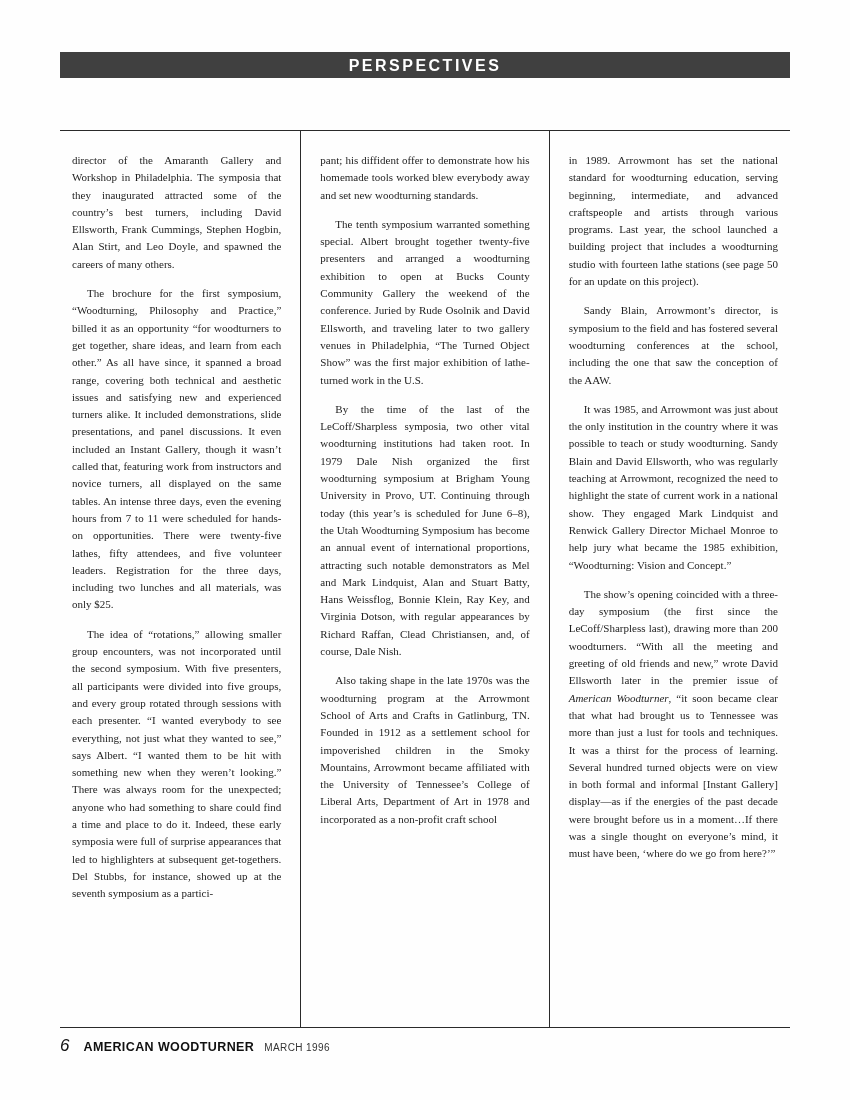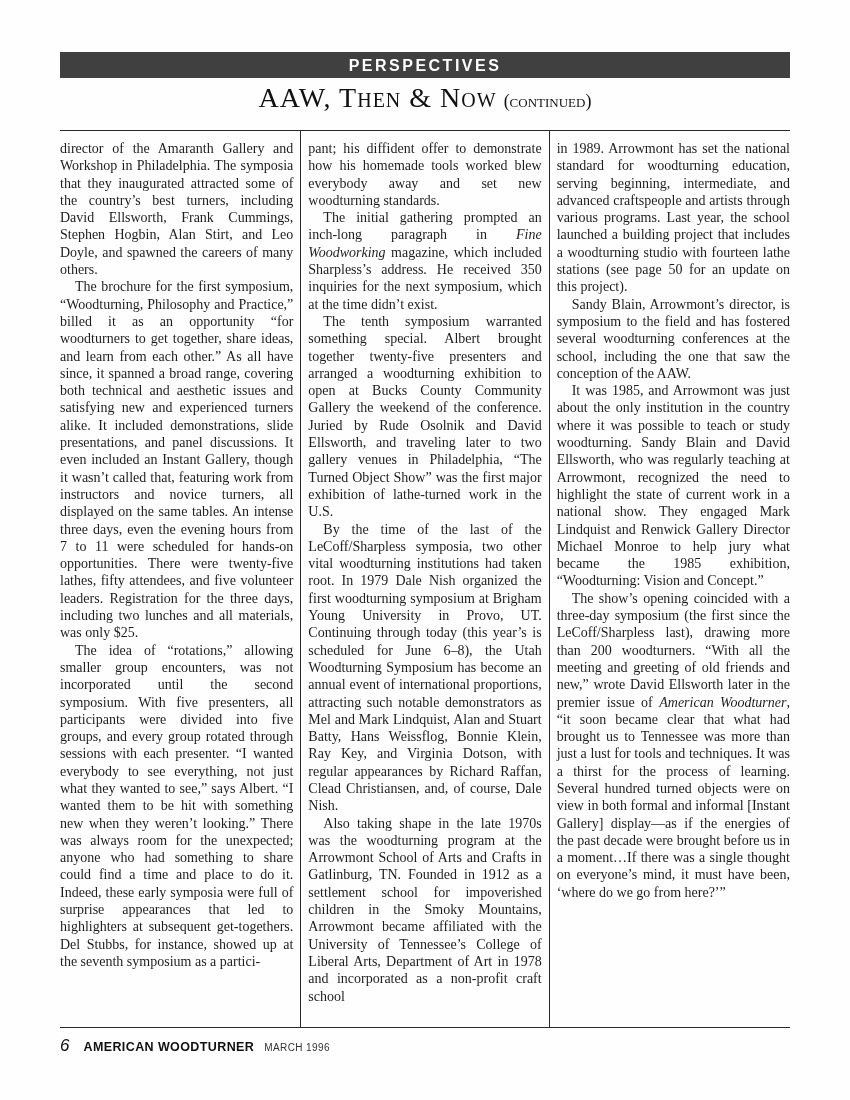--- a/index.html
+++ b/index.html
@@ -56,22 +56,22 @@
     padding: 9px 7px 0 0;
     overflow: hidden;
   }
   .col.mid {
     border-left: 1px solid #2a2a2a;
     border-right: 1px solid #2a2a2a;
     padding: 9px 7px 0 7px;
   }
   .col.last { padding: 9px 0 0 7px; }
   .col p {
-    margin: 0;
-    font-size: 14px;
+    margin: 12px;
+    font-size: 11px;
     line-height: 17.3px;
     text-align: justify;
     color: #1d1d1d;
     hyphens: auto;
     -webkit-hyphens: auto;
   }
   .col p.indent { text-indent: 15px; }
   .italic { font-style: italic; }
   .footer {
     position: absolute;
@@ -88,33 +88,29 @@
 </style>
 </head>
 <body>
 
 <div class="page">
 
   <div class="banner">
     <span>PERSPECTIVES</span>
   </div>
 
-  <div class="title">
-    <span class="title-main">AAW, Then &amp; Now</span><span class="title-cont">(continued)</span>
-  </div>
 
   <div class="columns">
     <div class="col">
         <p><span>director of the Amaranth Gallery and Workshop in Philadelphia. The symposia that they inaugurated attracted some of the country’s best turners, including David Ellsworth, Frank Cummings, Stephen Hogbin, Alan Stirt, and Leo Doyle, and spawned the careers of many others.</span></p>
         <p class="indent"><span>The brochure for the first symposium, “Woodturning, Philosophy and Practice,” billed it as an opportunity “for woodturners to get together, share ideas, and learn from each other.” As all have since, it spanned a broad range, covering both technical and aesthetic issues and satisfying new and experienced turners alike. It included demonstrations, slide presentations, and panel discussions. It even included an Instant Gallery, though it wasn’t called that, featuring work from instructors and novice turners, all displayed on the same tables. An intense three days, even the evening hours from 7 to 11 were scheduled for hands-on opportunities. There were twenty-five lathes, fifty attendees, and five volunteer leaders. Registration for the three days, including two lunches and all materials, was only $25.</span></p>
         <p class="indent"><span>The idea of “rotations,” allowing smaller group encounters, was not incorporated until the second symposium. With five presenters, all participants were divided into five groups, and every group rotated through sessions with each presenter. “I wanted everybody to see everything, not just what they wanted to see,” says Albert. “I wanted them to be hit with something new when they weren’t looking.” There was always room for the unexpected; anyone who had something to share could find a time and place to do it. Indeed, these early symposia were full of surprise appearances that led to highlighters at subsequent get-togethers. Del Stubbs, for instance, showed up at the seventh symposium as a partici-</span></p>
       </div>
     <div class="col mid">
         <p><span>pant; his diffident offer to demonstrate how his homemade tools worked blew everybody away and set new woodturning standards.</span></p>
-        <p class="indent"><span>The initial gathering prompted an inch-long paragraph in </span><span class="italic">Fine Woodworking</span><span> magazine, which included Sharpless’s address. He received 350 inquiries for the next symposium, which at the time didn’t exist.</span></p>
         <p class="indent"><span>The tenth symposium warranted something special. Albert brought together twenty-five presenters and arranged a woodturning exhibition to open at Bucks County Community Gallery the weekend of the conference. Juried by Rude Osolnik and David Ellsworth, and traveling later to two gallery venues in Philadelphia, “The Turned Object Show” was the first major exhibition of lathe-turned work in the U.S.</span></p>
         <p class="indent"><span>By the time of the last of the LeCoff/Sharpless symposia, two other vital woodturning institutions had taken root. In 1979 Dale Nish organized the first woodturning symposium at Brigham Young University in Provo, UT. Continuing through today (this year’s is scheduled for June 6–8), the Utah Woodturning Symposium has become an annual event of international proportions, attracting such notable demonstrators as Mel and Mark Lindquist, Alan and Stuart Batty, Hans Weissflog, Bonnie Klein, Ray Key, and Virginia Dotson, with regular appearances by Richard Raffan, Clead Christiansen, and, of course, Dale Nish.</span></p>
         <p class="indent"><span>Also taking shape in the late 1970s was the woodturning program at the Arrowmont School of Arts and Crafts in Gatlinburg, TN. Founded in 1912 as a settlement school for impoverished children in the Smoky Mountains, Arrowmont became affiliated with the University of Tennessee’s College of Liberal Arts, Department of Art in 1978 and incorporated as a non-profit craft school</span></p>
       </div>
     <div class="col last">
         <p><span>in 1989. Arrowmont has set the national standard for woodturning education, serving beginning, intermediate, and advanced craftspeople and artists through various programs. Last year, the school launched a building project that includes a woodturning studio with fourteen lathe stations (see page 50 for an update on this project).</span></p>
         <p class="indent"><span>Sandy Blain, Arrowmont’s director, is symposium to the field and has fostered several woodturning conferences at the school, including the one that saw the conception of the AAW.</span></p>
         <p class="indent"><span>It was 1985, and Arrowmont was just about the only institution in the country where it was possible to teach or study woodturning. Sandy Blain and David Ellsworth, who was regularly teaching at Arrowmont, recognized the need to highlight the state of current work in a national show. They engaged Mark Lindquist and Renwick Gallery Director Michael Monroe to help jury what became the 1985 exhibition, “Woodturning: Vision and Concept.”</span></p>
         <p class="indent"><span>The show’s opening coincided with a three-day symposium (the first since the LeCoff/Sharpless last), drawing more than 200 woodturners. “With all the meeting and greeting of old friends and new,” wrote David Ellsworth later in the premier issue of </span><span class="italic">American Woodturner</span><span>, “it soon became clear that what had brought us to Tennessee was more than just a lust for tools and techniques. It was a thirst for the process of learning. Several hundred turned objects were on view in both formal and informal [Instant Gallery] display—as if the energies of the past decade were brought before us in a moment…If there was a single thought on everyone’s mind, it must have been, ‘where do we go from here?’”</span></p>
       </div>

